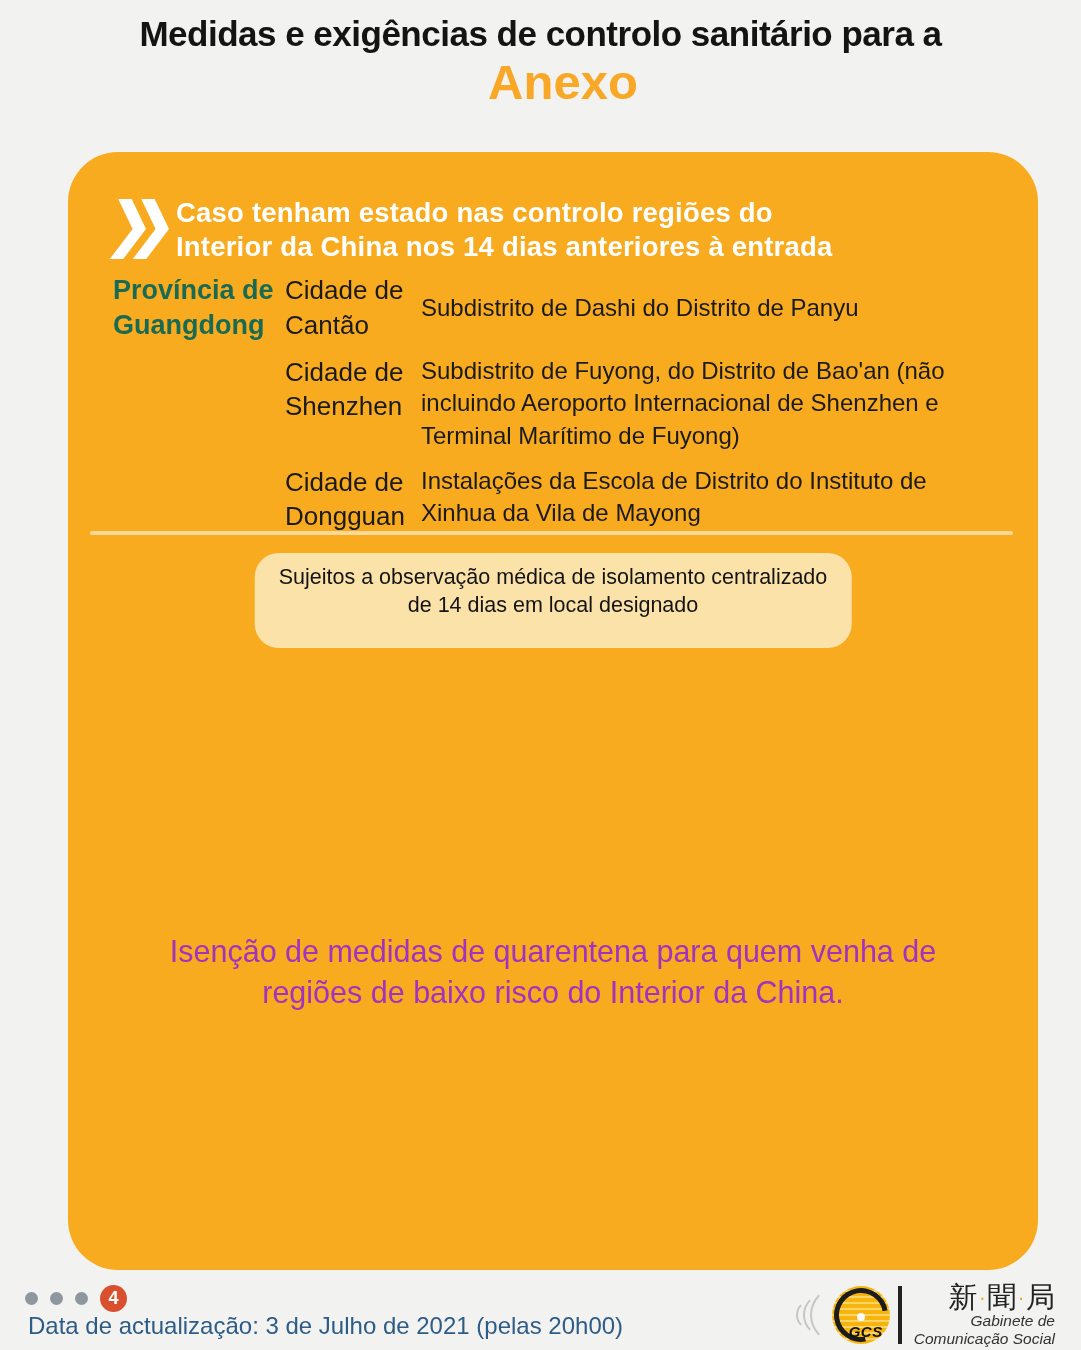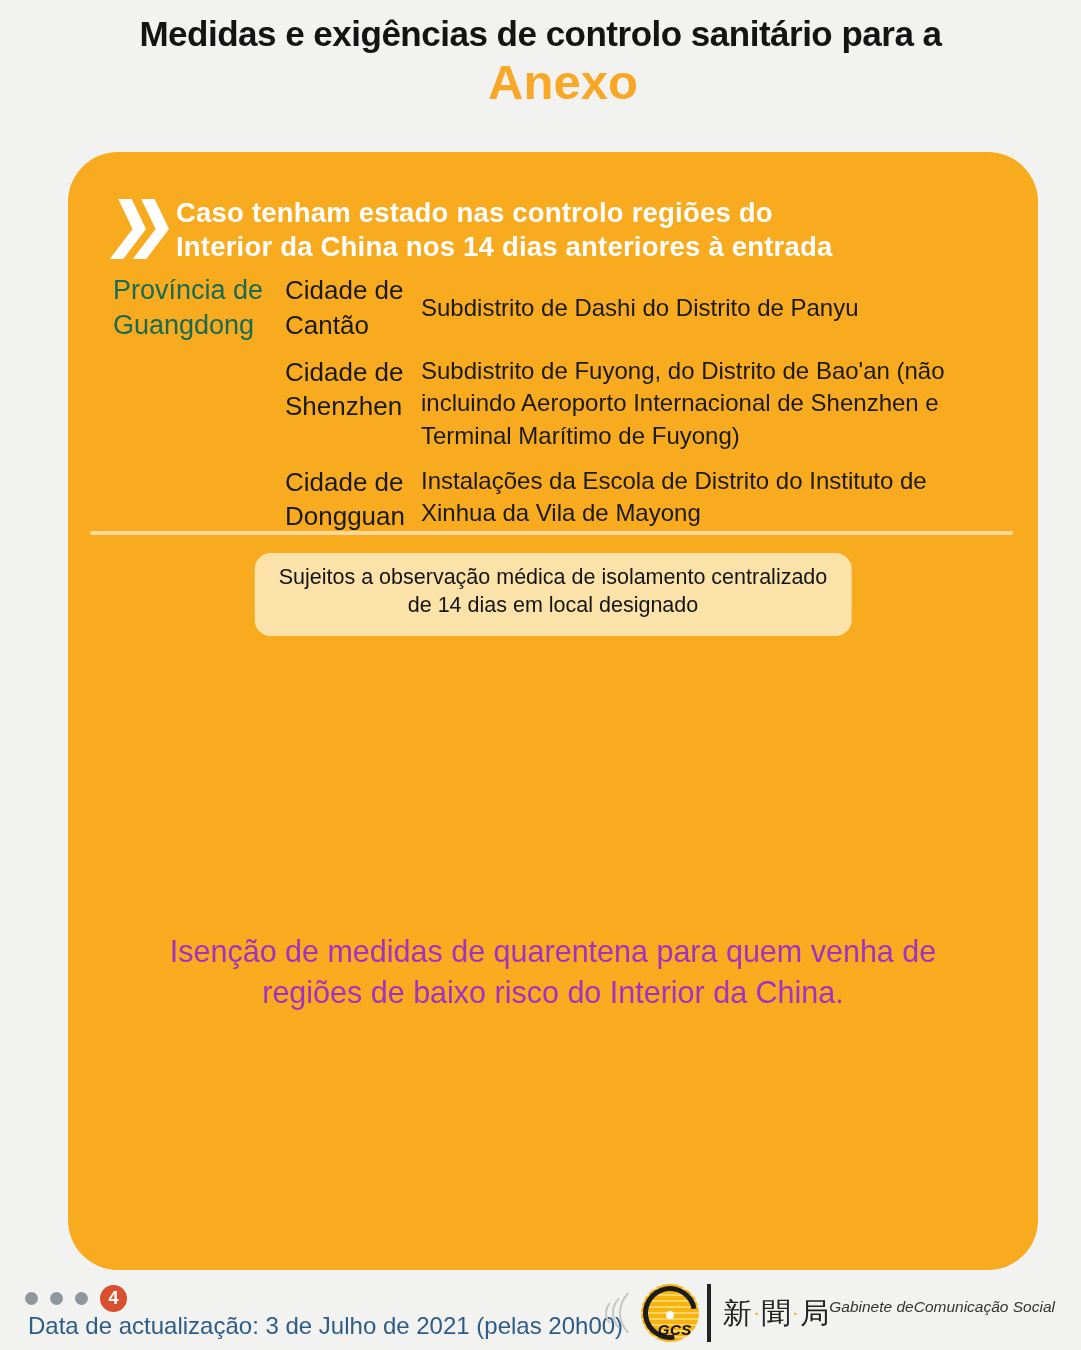--- a/index.html
+++ b/index.html
@@ -68,21 +68,21 @@
   .region-table {
     position:absolute;
     top:121px; left:45px;
     display:grid;
     grid-template-columns:172px 136px 575px;
     row-gap:12px;
   }
   .province-cell {
     grid-column:1; grid-row:1 / span 3;
     color:#196a53;
-    font-weight:normal;
+    font-weight:bold;
     font-size:27px;
     line-height:1.3;
   }
   .city-cell {
     font-size:26px;
     color:#1a1a1a;
     line-height:1.34;
     padding-right:6px;
   }
   .area-cell {
@@ -99,22 +99,22 @@
     top:379px; left:22px; right:25px;
     height:4px;
     background:rgba(255,255,255,0.55);
     border-radius:2px;
   }
   .note-pill {
     position:absolute;
     top:401px; left:50%;
     transform:translateX(-50%);
     background:#fbe2a9;
-    border-radius:16px;
-    padding:10px 24px 16px;
+    border-radius:24px;
+    padding:10px 24px 28px;
     text-align:center;
     font-size:21.5px;
     line-height:1.32;
     color:#141414;
     white-space:nowrap;
   }
   .note-pill .nline { display:block; }
 
   
   .exemption {
@@ -205,21 +205,21 @@
   .gcs-text {
     position:absolute;
     right:7px; bottom:4px;
     font-weight:bold;
     font-style:italic;
     font-size:15px;
     letter-spacing:0.5px;
     color:#111;
   }
   .logo-bar { width:4px; height:58px; background:#222; margin:0 12px 0 8px; flex:none; }
-  .logo-text { display:flex; justify-content:center; }
+  .logo-text { display:flex; flex-direction:column; justify-content:center;text-align:right; }
   .logo-zh {
     font-size:29px;
     color:#222;
     line-height:1.05;
     font-family:"DejaVu Sans", sans-serif;
     white-space:nowrap;
   }
   .logo-zh .sep { color:#f0a30a; font-size:18px; vertical-align:middle; padding:0 2px; }
   .logo-pt {
     font-style:italic;

